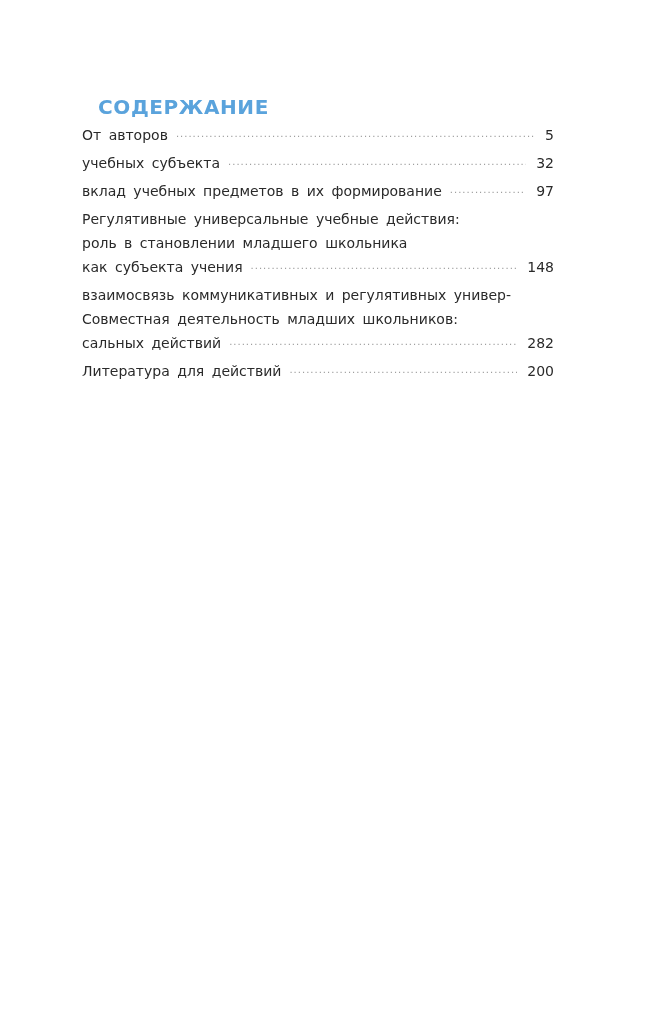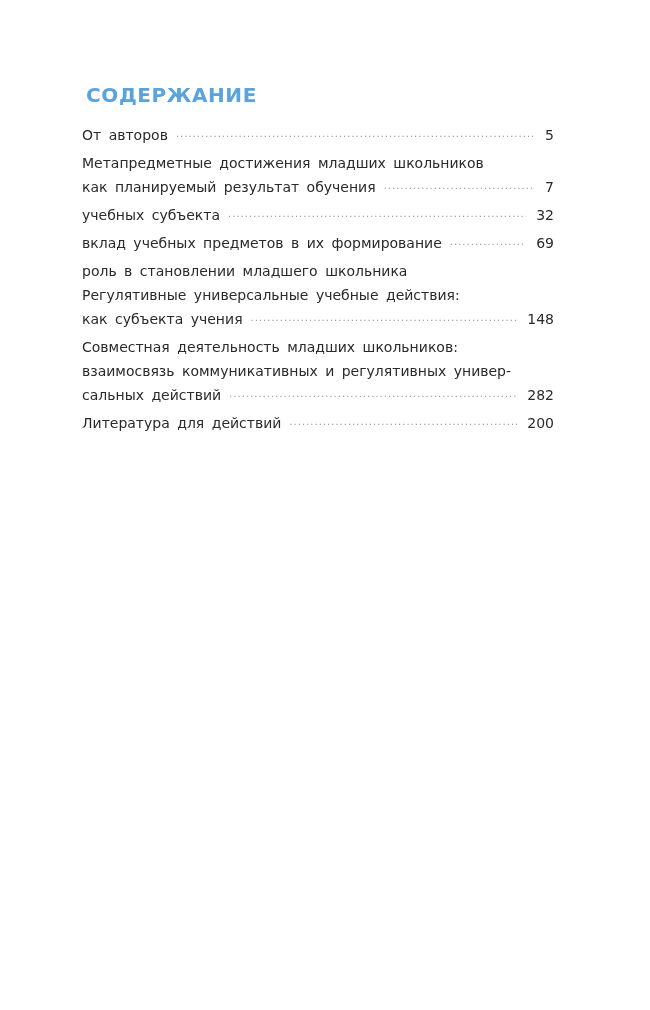--- a/index.html
+++ b/index.html
@@ -17,21 +17,21 @@
     }
     .page-title {
       position: absolute;
       left: 82px;
       top: 79px;
       font-family: "DejaVu Sans", sans-serif;
       font-weight: bold;
       font-size: 20px;
       letter-spacing: 0.6px;
       color: #5aa3dc;
-      margin: 4px;
+      margin: 16px;
     }
     .toc {
       position: absolute;
       left: 82px;
       top: 123px;
       width: 472px;
       font-size: 14px;
       line-height: 24px;
     }
     .toc-entry {
@@ -77,59 +77,51 @@
 <div class="toc">
 
   <div class="toc-entry">
     <div class="toc-last">
       <span class="text">От авторов</span>
       <span class="leader"></span>
       <span class="page">5</span>
     </div>
   </div>
 
-  <div class="toc-entry">
-    <span class="toc-line">Метапредметные достижения младших школьников</span>
-    <div class="toc-last">
-      <span class="text">как планируемый результат обучения</span>
-      <span class="leader"></span>
-      <span class="page">7</span>
-    </div>
-  </div>
 
 
   <div class="toc-entry">
     <div class="toc-last">
       <span class="text">учебных субъекта</span>
       <span class="leader"></span>
       <span class="page">32</span>
     </div>
   </div>
 
   <div class="toc-entry">
     <div class="toc-last">
       <span class="text">вклад учебных предметов в их формирование</span>
       <span class="leader"></span>
-      <span class="page">69</span>
+      <span class="page">97</span>
     </div>
   </div>
 
   <div class="toc-entry">
+    <span class="toc-line">Регулятивные универсальные учебные действия:</span>
     <span class="toc-line">роль в становлении младшего школьника</span>
-    <span class="toc-line">Регулятивные универсальные учебные действия:</span>
     <div class="toc-last">
       <span class="text">как субъекта учения</span>
       <span class="leader"></span>
       <span class="page">148</span>
     </div>
   </div>
 
   <div class="toc-entry">
+    <span class="toc-line">взаимосвязь коммуникативных и регулятивных универ-</span>
     <span class="toc-line">Совместная деятельность младших школьников:</span>
-    <span class="toc-line">взаимосвязь коммуникативных и регулятивных универ-</span>
     <div class="toc-last">
       <span class="text">сальных действий</span>
       <span class="leader"></span>
       <span class="page">282</span>
     </div>
   </div>
 
   <div class="toc-entry">
     <div class="toc-last">
       <span class="text">Литература для действий</span>

